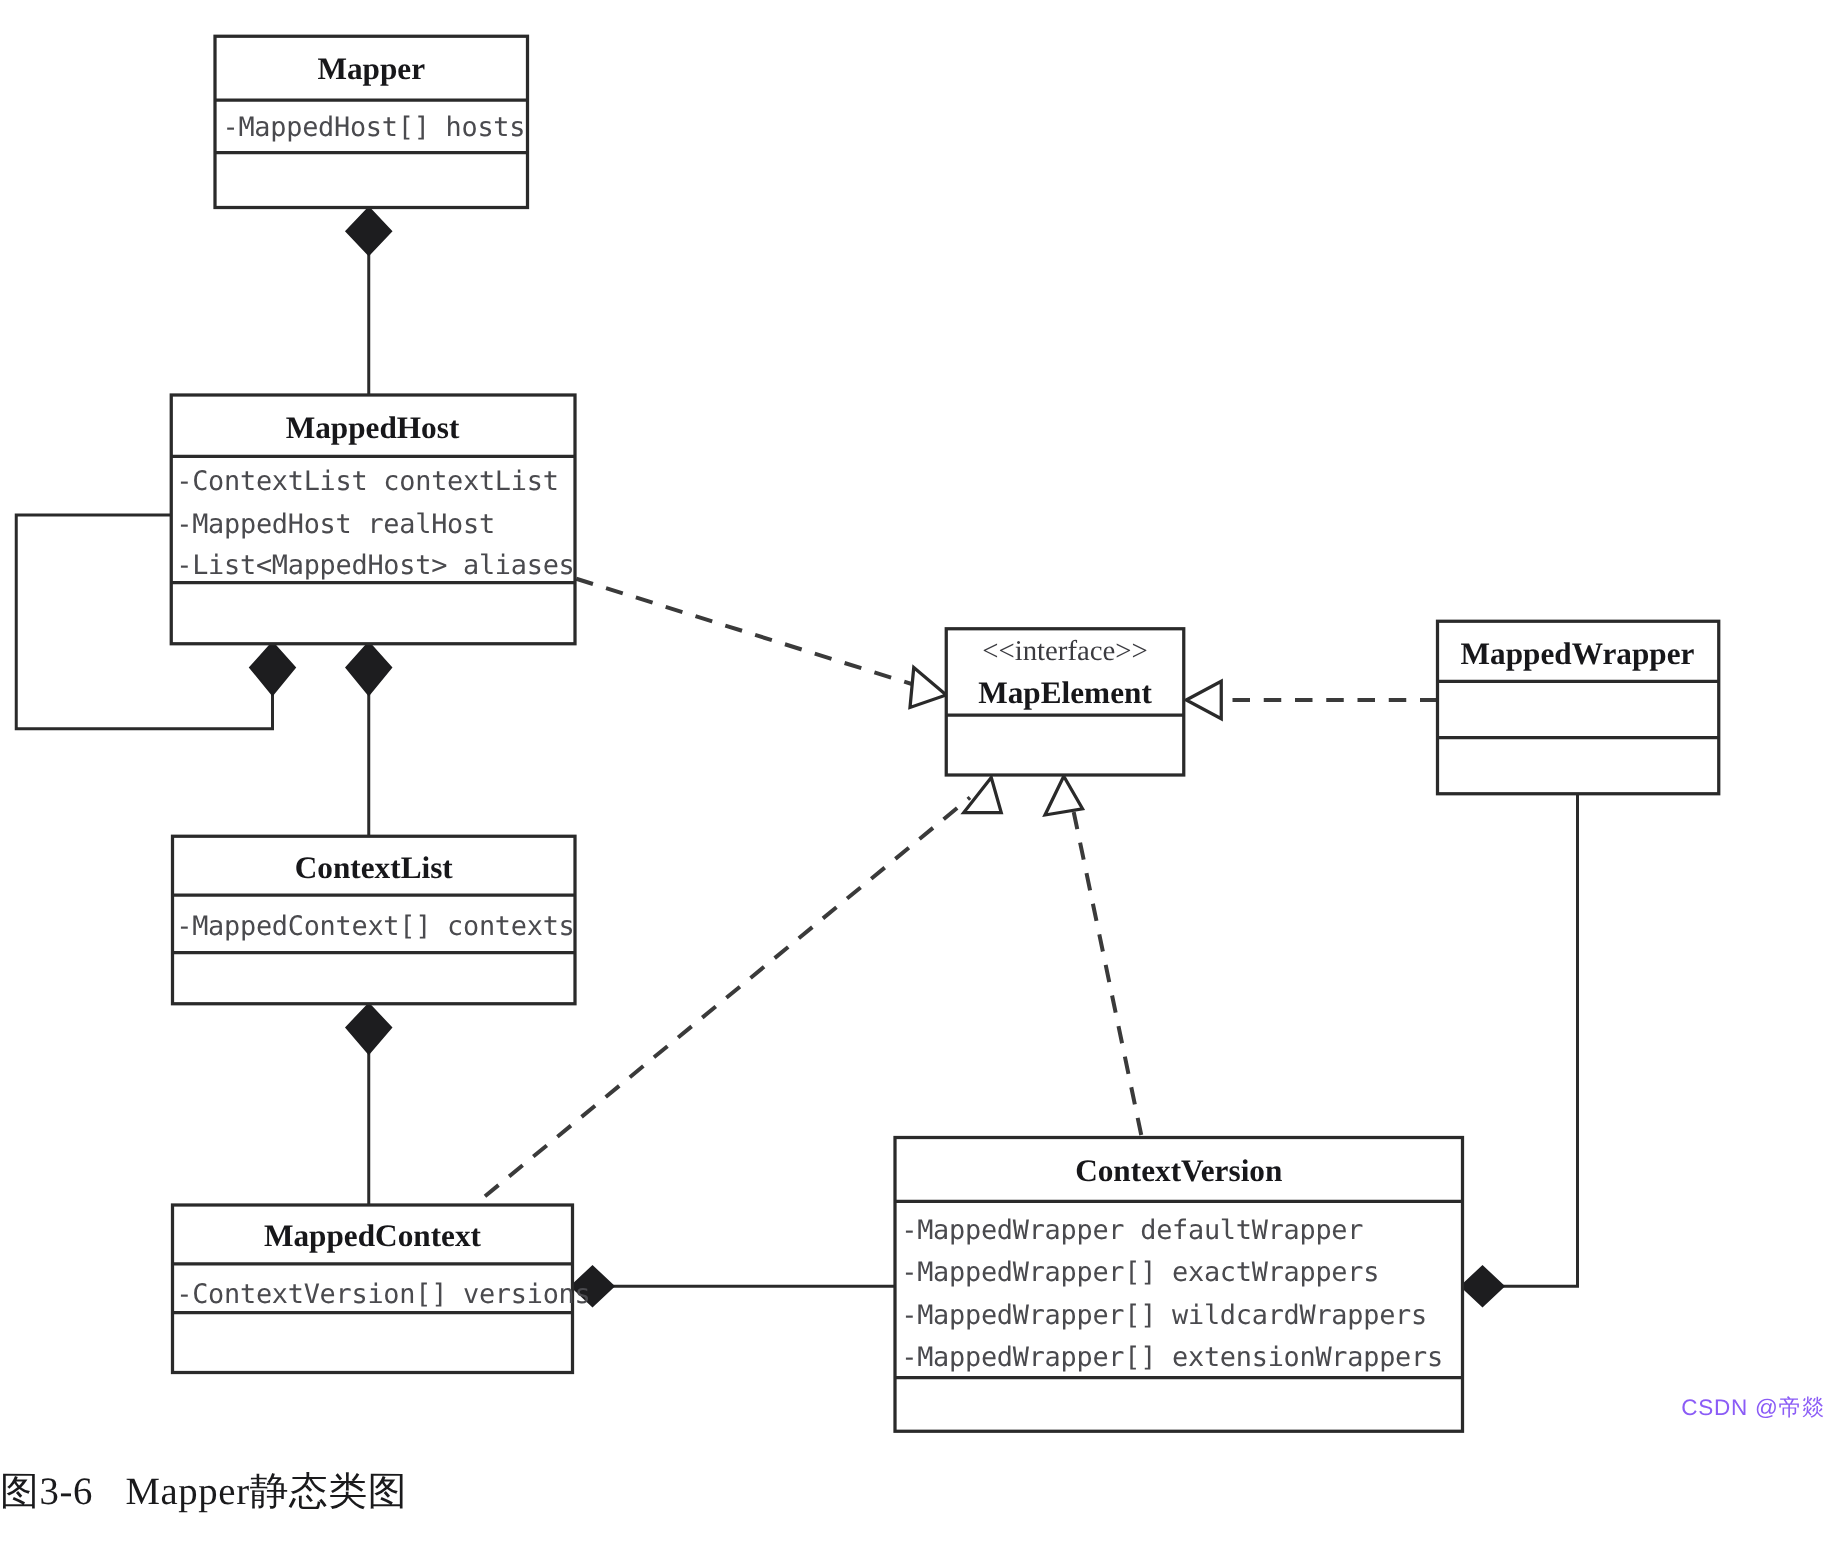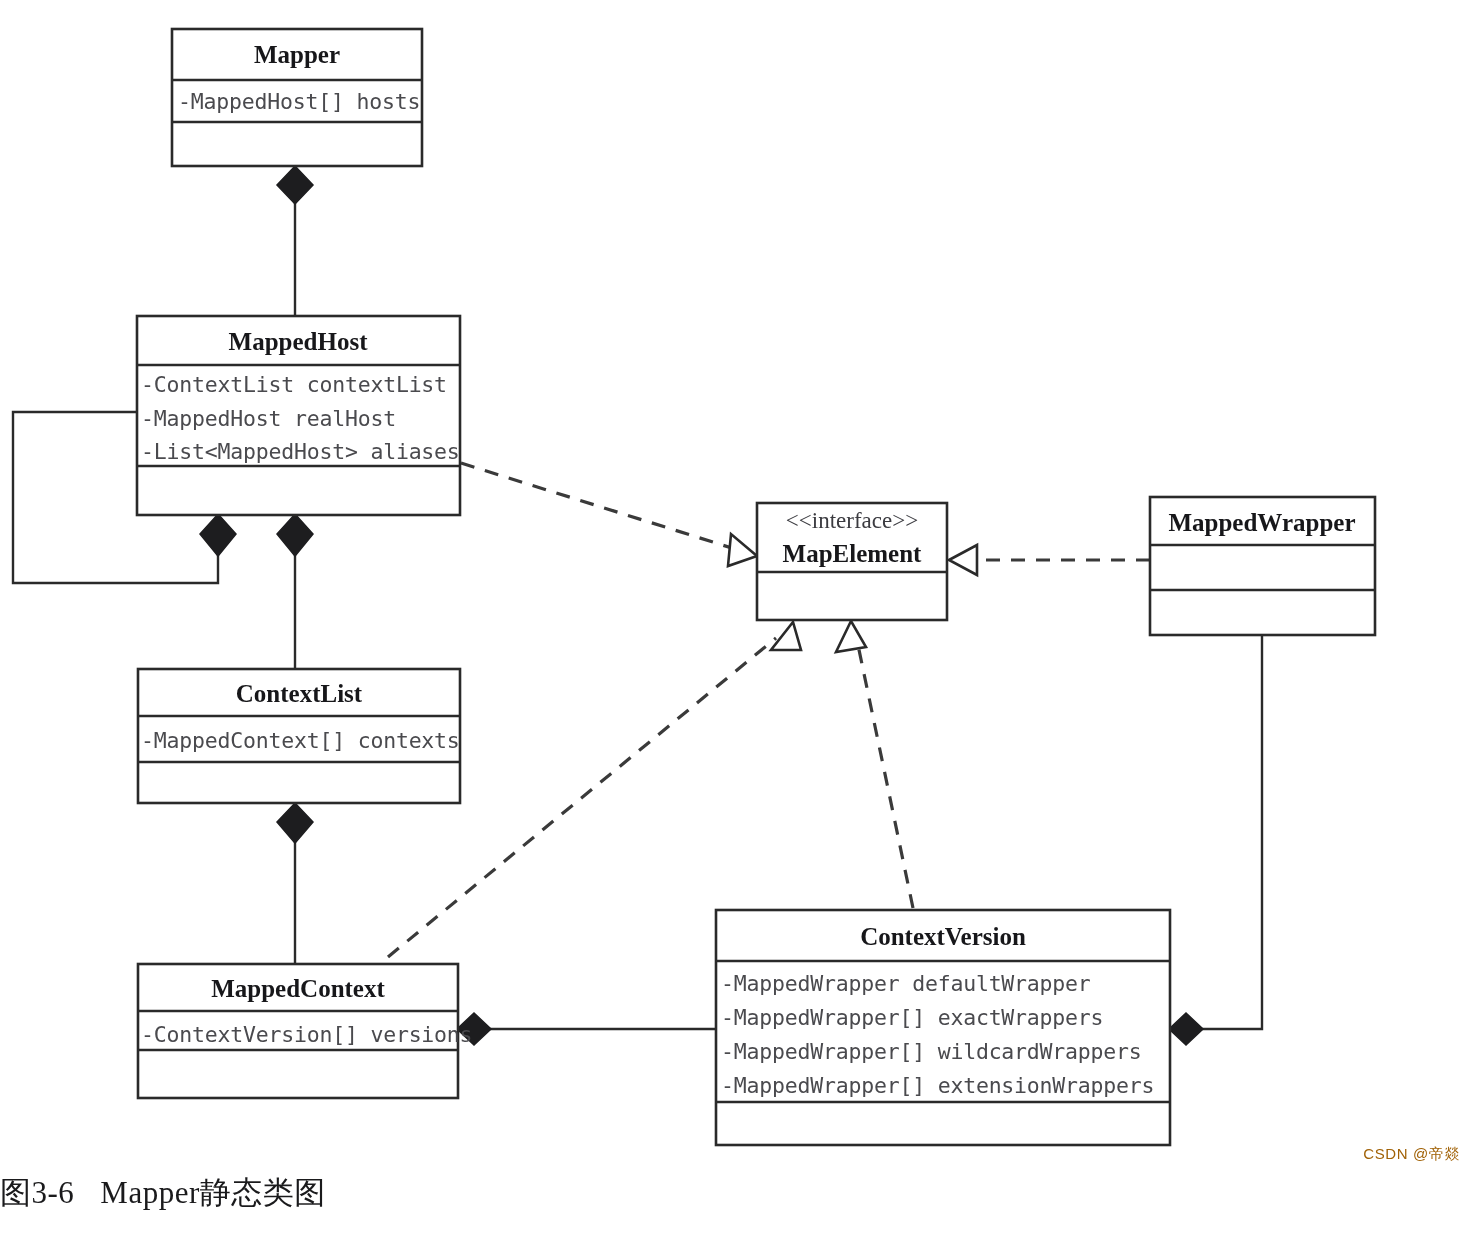--- a/index.html
+++ b/index.html
@@ -88,24 +88,24 @@
     text-align: left;
     font-family: "Liberation Serif", serif;
     font-size: 31px;
     color: #1a1a1c;
     letter-spacing: 0.5px;
   }
   .caption .cap-gap { display: inline-block; width: 26px; }
   .watermark {
     position: absolute;
     right: 14px;
-    bottom: 0;
+    bottom: 26px;
     font-family: "Liberation Sans", sans-serif;
-    font-size: 15px;
-    color: #a16207;
+    font-size: 18px;
+    color: #8b5cf6;
     letter-spacing: 0.6px;
   }
 </style>
 </head>
 <body>
 
 <div id="diagram-root">
   <svg class="uml" viewBox="0 0 1474 1240" xmlns="http://www.w3.org/2000/svg">
 
     <g>

